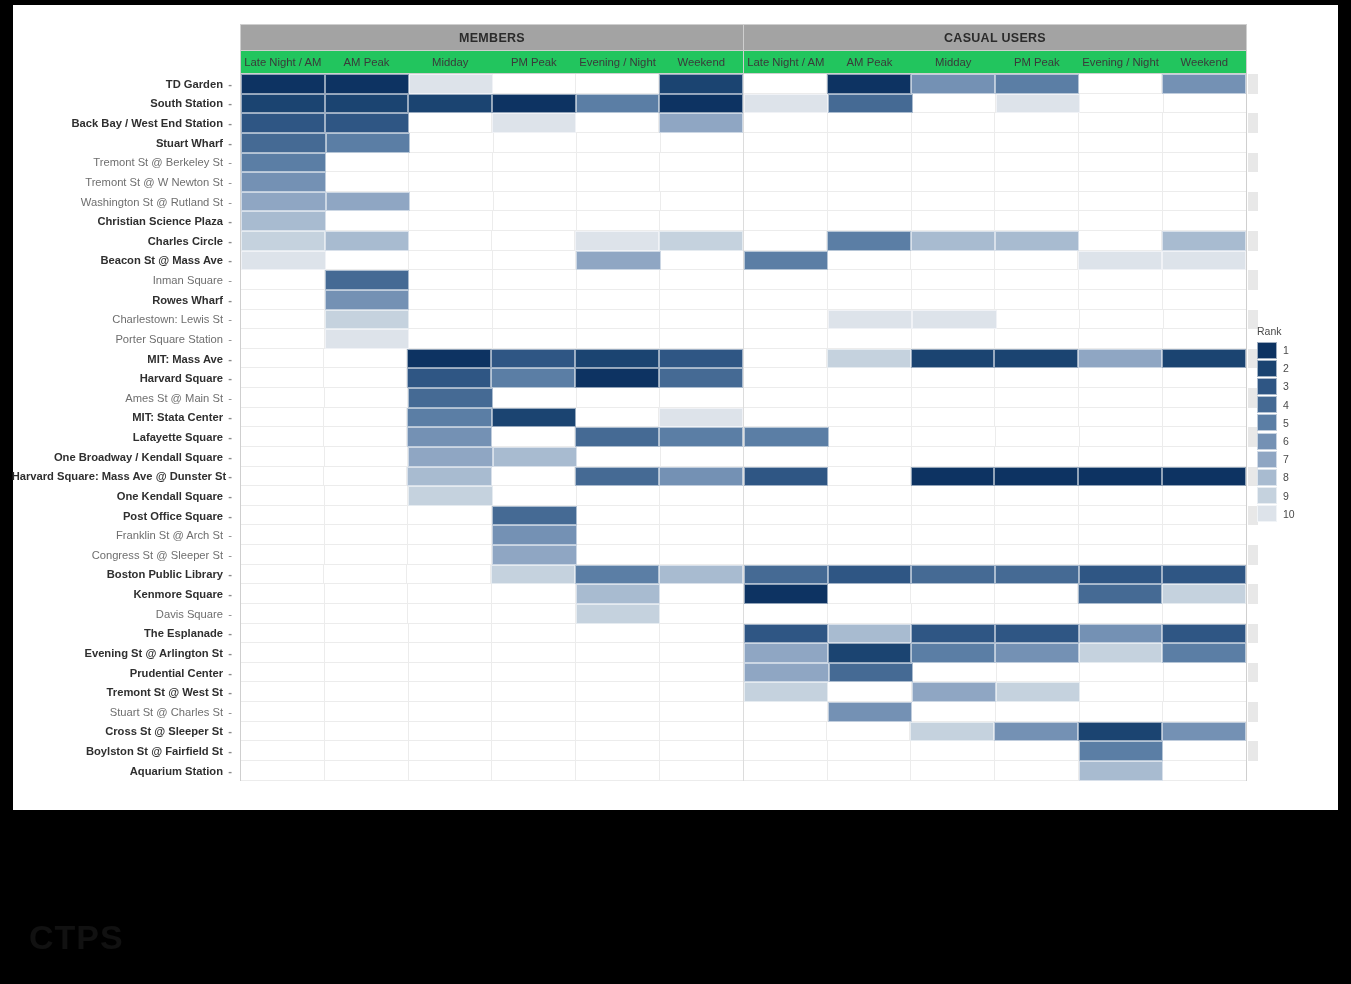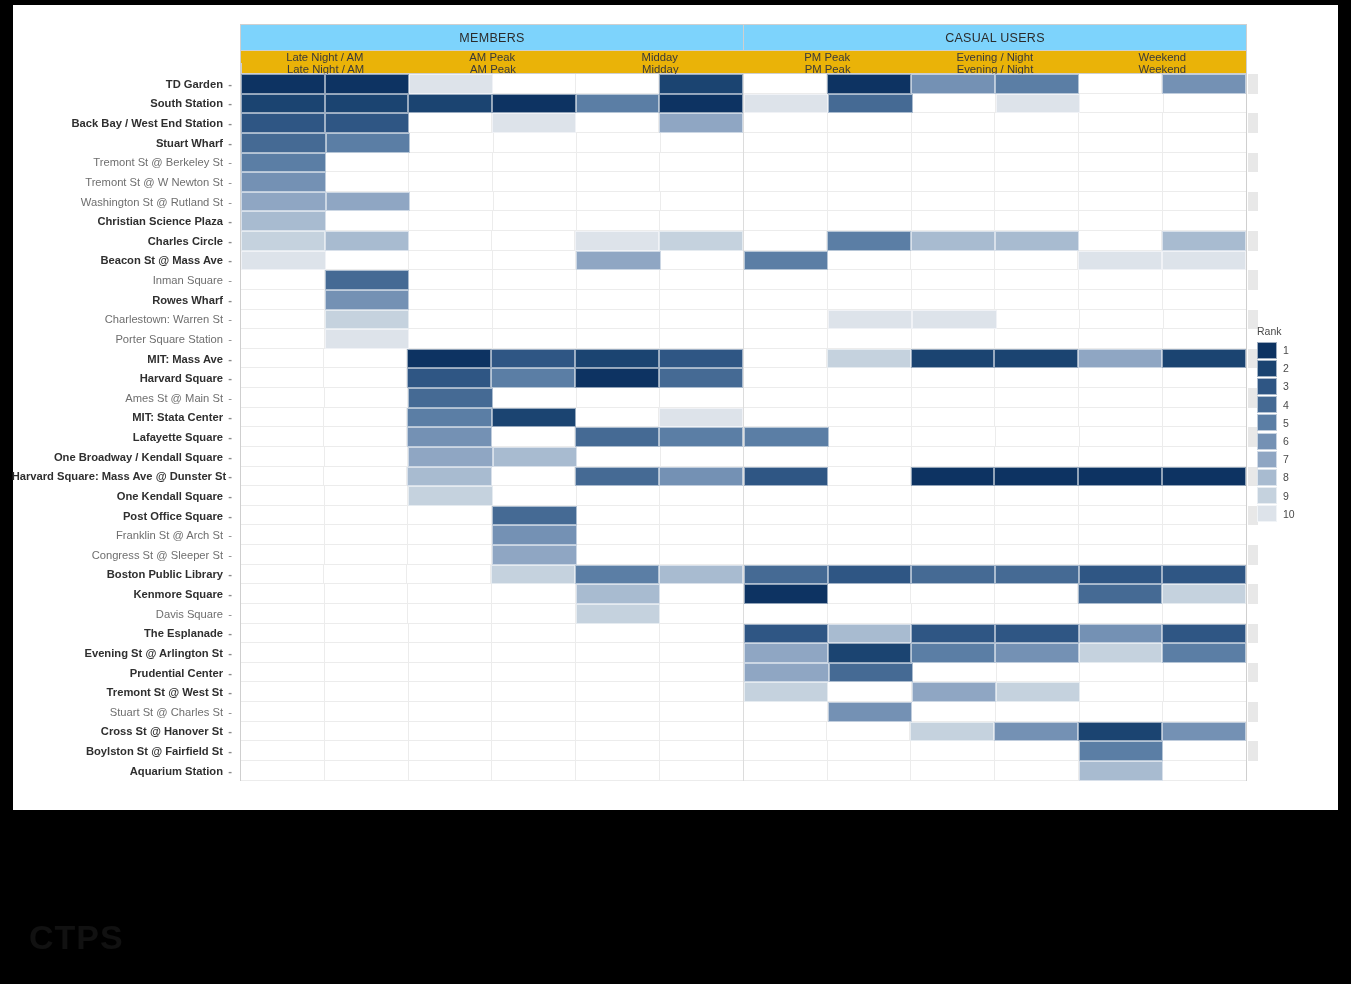--- a/index.html
+++ b/index.html
@@ -35,41 +35,41 @@
     top: 19px;
     width: 1007px;
     height: 757px;
   }
   .grp-header-row {
     display: flex;
     height: 26px;
     border: 1px solid #cfcfcf;
     border-bottom: none;
     box-sizing: border-box;
-    background: #7dd3fc;
+    background: #a3a3a3;
+    font-weight: bold;
   }
   .grp-header {
     flex: 1 1 0;
     display: flex;
     align-items: center;
     justify-content: center;
     font-size: 12.5px;
     color: #2b2b2b;
     letter-spacing: .3px;
     box-sizing: border-box;
   }
   .grp-header + .grp-header { border-left: 1px solid #cfcfcf; }
 
   .col-header-row {
     display: flex;
     height: 24px;
     border: 1px solid #cfcfcf;
     box-sizing: border-box;
-    background: #eab308;
-    flex-direction: column;
+    background: #22c55e;
   }
   .colgrp {
     flex: 1 1 0;
     display: flex;
     box-sizing: border-box;
   }
   .colgrp + .colgrp { border-left: 1px solid #cfcfcf; }
   .col-header {
     flex: 1 1 0;
     display: flex;
@@ -246,21 +246,21 @@
         </div>
         <div class="ylab">
           <span>Inman Square</span>
           <span class="ytick">-</span>
         </div>
         <div class="ylab bold">
           <span>Rowes Wharf</span>
           <span class="ytick">-</span>
         </div>
         <div class="ylab">
-          <span>Charlestown: Warren St</span>
+          <span>Charlestown: Lewis St</span>
           <span class="ytick">-</span>
         </div>
         <div class="ylab">
           <span>Porter Square Station</span>
           <span class="ytick">-</span>
         </div>
         <div class="ylab bold">
           <span>MIT: Mass Ave</span>
           <span class="ytick">-</span>
         </div>
@@ -330,21 +330,21 @@
         </div>
         <div class="ylab bold">
           <span>Tremont St @ West St</span>
           <span class="ytick">-</span>
         </div>
         <div class="ylab">
           <span>Stuart St @ Charles St</span>
           <span class="ytick">-</span>
         </div>
         <div class="ylab bold">
-          <span>Cross St @ Hanover St</span>
+          <span>Cross St @ Sleeper St</span>
           <span class="ytick">-</span>
         </div>
         <div class="ylab bold">
           <span>Boylston St @ Fairfield St</span>
           <span class="ytick">-</span>
         </div>
         <div class="ylab bold">
           <span>Aquarium Station</span>
           <span class="ytick">-</span>
         </div>

